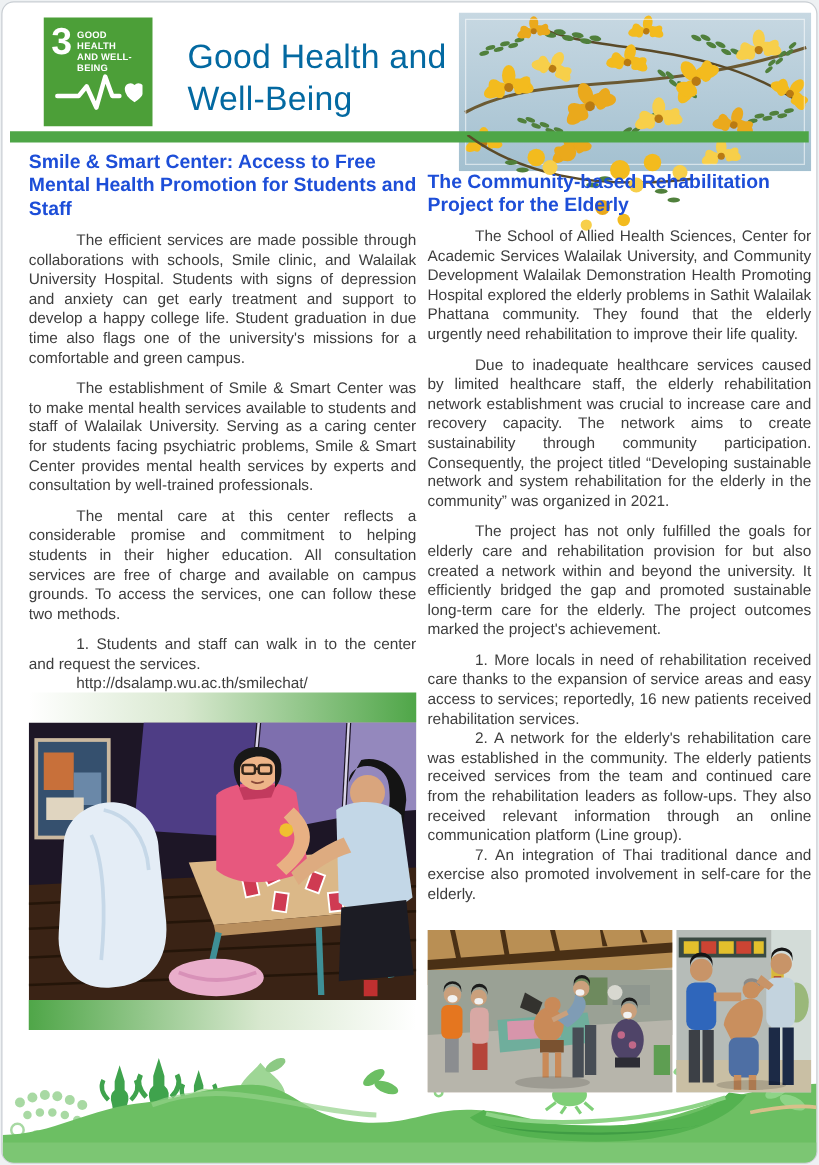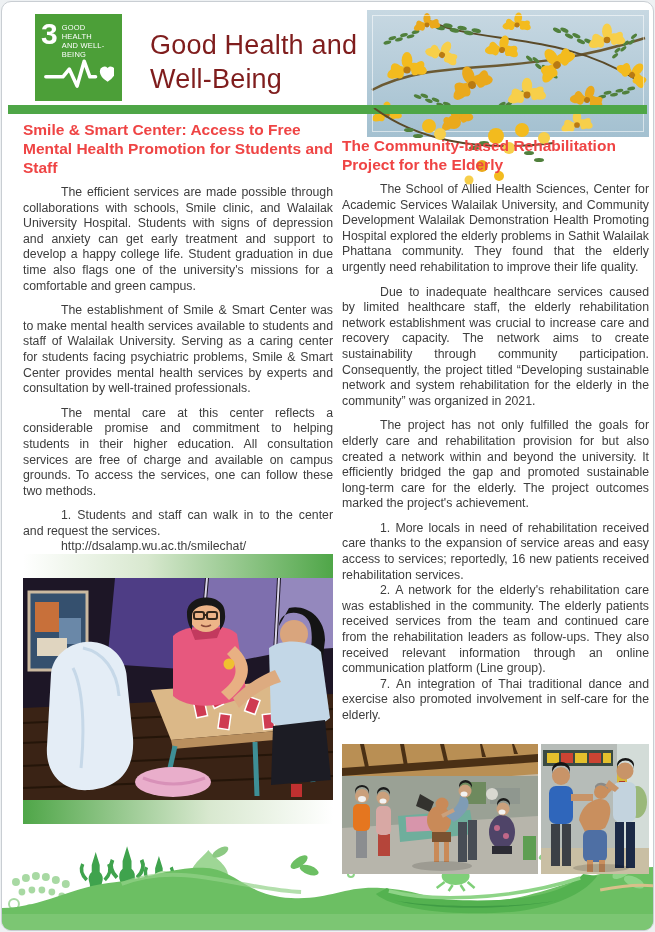--- a/index.html
+++ b/index.html
@@ -8,33 +8,33 @@
     position:absolute; left:1px; top:1px; width:653px; height:930px;
     background:#ffffff; border:1.5px solid #c9ced3; border-radius:10px; overflow:hidden;
   }
   
   .sdg-badge {
     position:absolute; left:33px; top:12px; width:87px; height:87px;
     background:#4c9f38; color:#fff; padding:7px 6px;
   }
   .sdg-head { display:flex; align-items:flex-start; gap:4px; }
   .sdg-num { font-size:30px; font-weight:bold; line-height:26px; }
-  .sdg-label { font-size:7.5px; font-weight:normal; line-height:9px; white-space:pre-line; padding-top:2px; letter-spacing:.2px; }
+  .sdg-label { font-size:7.5px; font-weight:bold; line-height:9px; white-space:pre-line; padding-top:2px; letter-spacing:.2px; }
   .heartbeat { position:absolute; left:8px; top:40px; width:71px; height:40px; }
   .page-title {
     position:absolute; left:148px; top:26px; font-size:27px; line-height:34px;
-    font-weight:400; color:#7f1d1d; white-space:pre-line; letter-spacing:.2px;
+    font-weight:400; color:#0369a1; white-space:pre-line; letter-spacing:.2px;
   }
   .flowers { position:absolute; left:365px; top:8px; width:282px; height:127px; outline:1px solid rgba(255,255,255,.55); outline-offset:-6px; }
   .flowers svg { display:block; }
   .green-bar { position:absolute; left:6px; right:6px; top:103px; height:9px; background:#4ea647; }
   .flowers-overflow { position:absolute; left:352px; top:106px; width:260px; height:86px; pointer-events:none; }
   
   .col { position:absolute; color:#3d3d3d; font-size:12.3px; line-height:15.6px; text-align:justify; }
-  .col h2 { color:#ef4444; font-size:15.5px; line-height:19px; text-align:left; margin-bottom:8px; }
+  .col h2 { color:#1d4ed8; font-size:15.5px; line-height:19px; text-align:left; margin-bottom:8px; }
   .col p { text-indent:38px; margin-bottom:9px; }
   .col .li { text-indent:38px; }
   .col-left { left:21px; top:118px; width:310px; }
   .col-right { left:340px; top:134px; width:307px; }
   .url { color:#3d3d3d; }
   
   .photo-block { position:absolute; left:21px; top:552px; width:310px; }
   .grad-bar { height:24px; }
   .grad-bar.top { background:linear-gradient(90deg,#ffffff 0%,#d8e8cf 40%,#4fa648 100%); }
   .grad-bar.bottom { background:linear-gradient(90deg,#4fa648 0%,#d8e8cf 60%,#ffffff 100%); }

